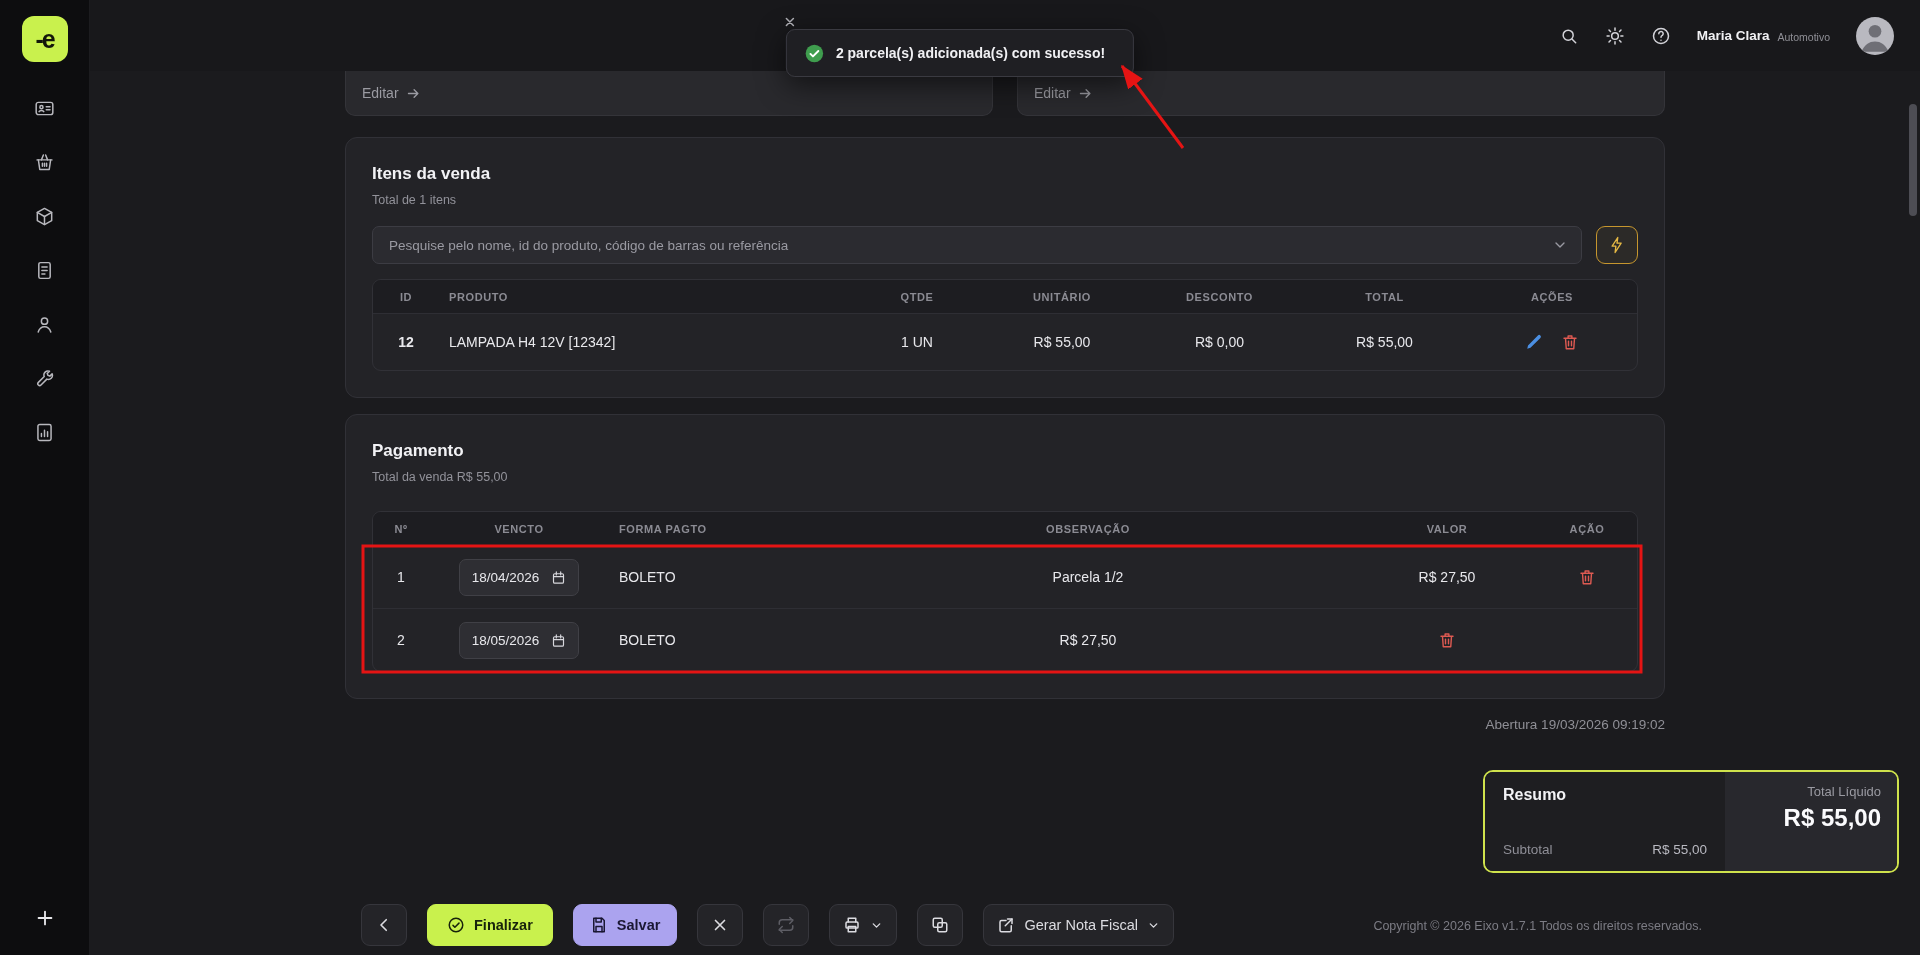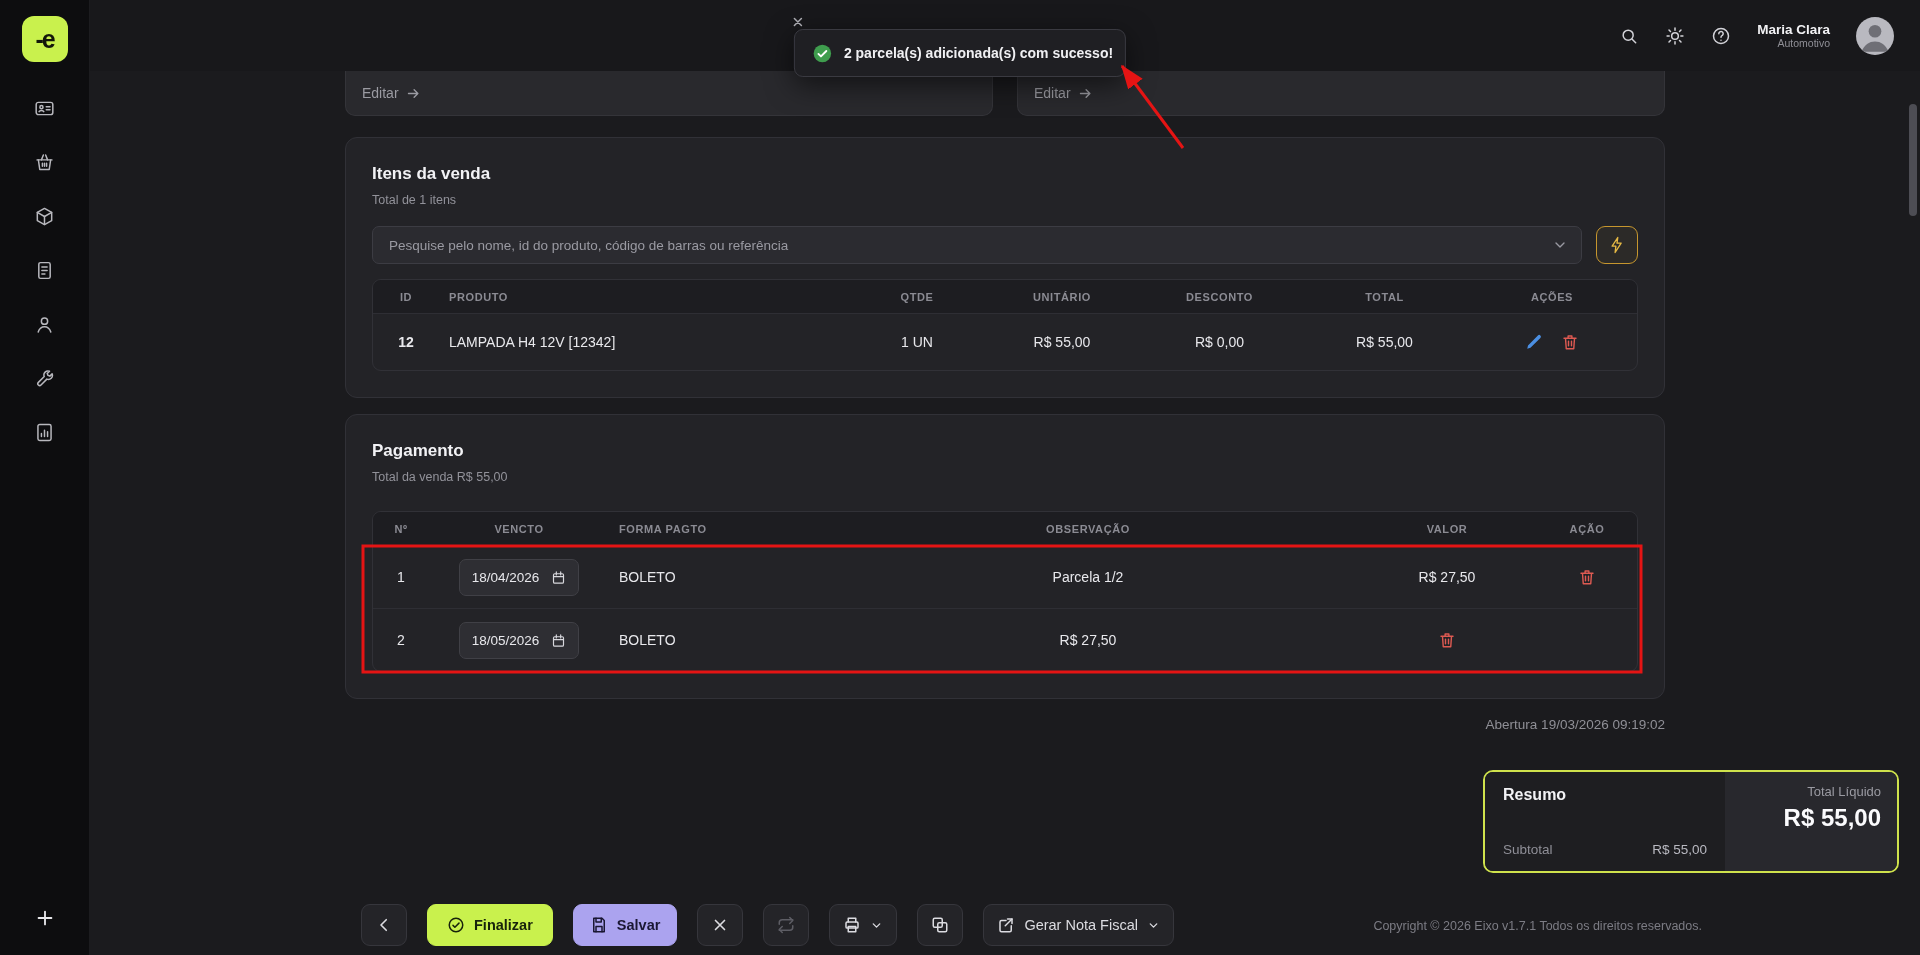--- a/index.html
+++ b/index.html
@@ -15,21 +15,21 @@
     align-items:center;justify-content:center;font-weight:bold;font-size:25px;cursor:pointer;letter-spacing:-2px}
   .nav{display:flex;flex-direction:column;gap:33px;margin-top:36px;color:#c7c7cd}
   .nav .nicon{width:21px;height:21px;cursor:pointer;opacity:.92}
   .sidebar-plus{margin-top:auto;width:22px;height:22px;color:#e8e8ec;cursor:pointer}
 
   
   .content{flex:1;display:flex;flex-direction:column;position:relative;background:#1b1b1e}
   .topbar{height:71px;display:flex;align-items:center;justify-content:flex-end;gap:26px;
     padding:0 26px;background:#18181b;flex-shrink:0}
   .tb-icon{width:20px;height:20px;color:#d2d2d8;cursor:pointer}
-  .user-block{display:flex;flex-direction:column;align-items:flex-end;gap:0;cursor:pointer}
+  .user-block{display:flex;flex-direction:row;align-items:flex-end;gap:8px;cursor:pointer}
   .user-name{font-size:13.5px;font-weight:bold;color:#f1f1f4}
   .user-role{font-size:10.5px;color:#8f8f96}
   .avatar{width:38px;height:38px;border-radius:50%;background:#b9b9c0;overflow:hidden;cursor:pointer;flex-shrink:0}
 
   
   .main{flex:1;position:relative;overflow:hidden;background:#1b1b1e}
   .container{width:1320px;margin:0 auto}
   .edit-row{display:flex;gap:24px}
   .edit-card{flex:1;height:45px;background:#29292d;border:1px solid #343439;border-top:none;
     border-radius:0 0 10px 10px;display:flex;align-items:center;gap:7px;padding:0 16px;
@@ -95,21 +95,21 @@
   .tbtn.primary{background:#c9f14d;border-color:#c9f14d;color:#17220b;font-weight:bold;padding:0 19px}
   .tbtn.secondary{background:#aba3ef;border-color:#aba3ef;color:#1a1733;font-weight:bold;padding:0 16px}
   .tbtn.dim{color:#5d5d64}
   .tbtn .chev{width:13px;height:13px}
 
   .copyright{position:absolute;right:218px;bottom:22px;font-size:12.5px;color:#7c7c84}
 
   
   .toast{position:fixed;left:50%;top:29px;transform:translateX(-50%);z-index:50;background:#1f1f23;
     border:1px solid #3a3a41;border-radius:9px;height:48px;display:flex;align-items:center;gap:12px;
-    padding:0 12px 0 18px;box-shadow:0 8px 28px rgba(0,0,0,.55)}
+    padding:0 28px 0 18px;box-shadow:0 8px 28px rgba(0,0,0,.55)}
   .toast-text{font-size:14px;font-weight:bold;color:#f0f0f3;white-space:nowrap}
   .toast-check{width:19px;height:19px;flex-shrink:0}
   .toast-close{position:absolute;left:-4px;top:-15px;width:14px;height:14px;color:#a8a8ae;cursor:pointer}
 
   
   .annotations{position:fixed;left:0;top:0;width:1920px;height:955px;pointer-events:none;z-index:60}
   .scroll-thumb{position:fixed;right:3px;top:104px;width:8px;height:112px;background:#4d4d54;
     border-radius:4px;z-index:70;cursor:pointer}
 </style>
 </head>

